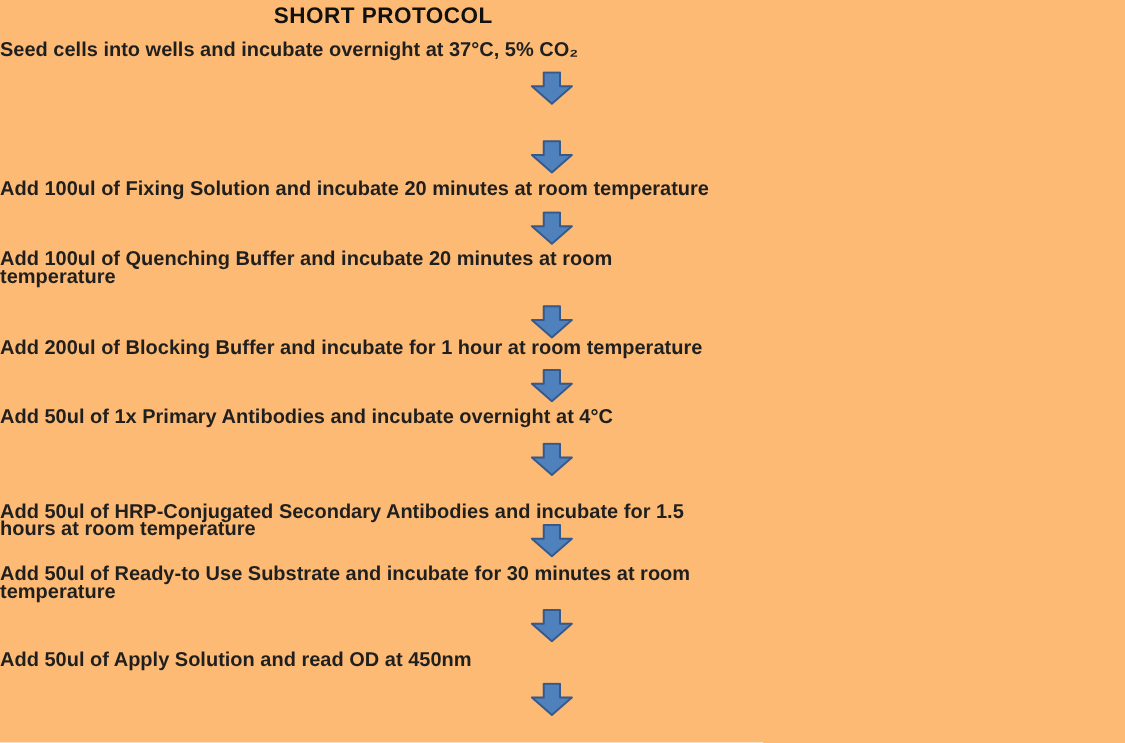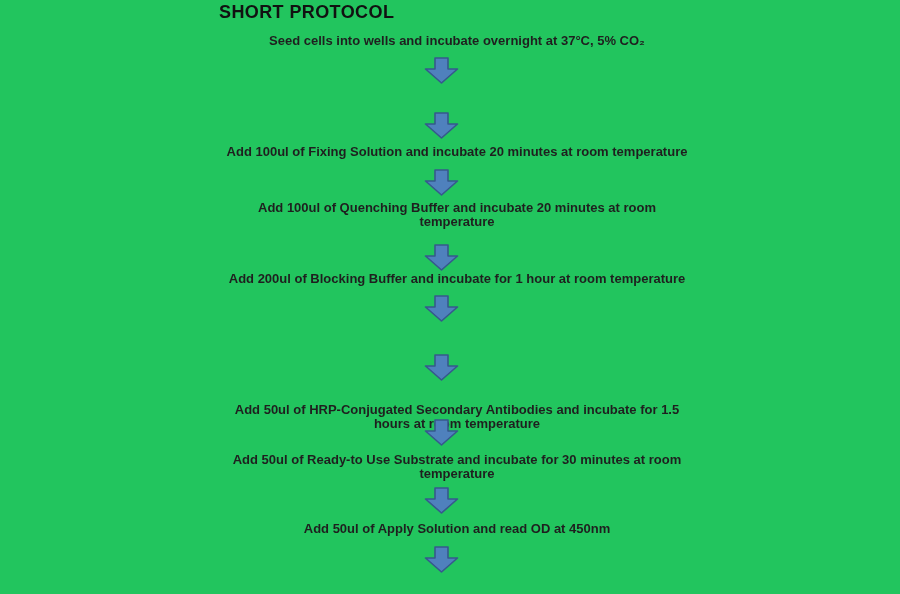--- a/index.html
+++ b/index.html
@@ -1,40 +1,40 @@
 <!DOCTYPE html>
 <html style="--arrow-fill: #4F81BD; --arrow-border: #36598C;"><head>
 <meta charset="utf-8">
 <style>
   html, body { margin: 0; padding: 0; background: #ffffff; }
   .canvas {
     position: relative;
     width: 900px;
     height: 594px;
-    background: #22c55e;
+    background: #fdba74;
     overflow: hidden;
     font-family: "Liberation Sans", "DejaVu Sans", sans-serif;
   }
   .title {
     position: absolute;
     left: 219px;
     top: 2px;
     font-size: 18px;
     line-height: 20px;
     font-weight: bold;
     color: #111111;
     letter-spacing: 0.4px;
     white-space: nowrap;
   }
   .step {
     position: absolute;
-    left: 16px;
+    left: 0;
     width: 882px;
-    text-align: center;
-    font-size: 13px;
+    text-align: left;
+    font-size: 16px;
     line-height: 14px;
     font-weight: bold;
     color: #1f1f1f;
     white-space: pre-line;
   }
   .s1  { top: 34px; }
   .s2  { top: 90px; }
   .s3  { top: 145px; }
   .s4  { top: 201px; }
   .s5  { top: 272px; }
@@ -106,20 +106,21 @@
   </div>
 
   <div class="step s5">Add 200ul of Blocking Buffer and incubate for 1 hour at room temperature</div>
 
   <div class="arrow a5">
     <svg viewBox="0 0 35 27">
         <polygon points="11,1 24,1 24,12 33.5,12 17.5,26 1.5,12 11,12"></polygon>
       </svg>
   </div>
 
+  <div class="step s6">Add 50ul of 1x Primary Antibodies and incubate overnight at 4°C</div>
 
   <div class="arrow a6">
     <svg viewBox="0 0 35 27">
         <polygon points="11,1 24,1 24,12 33.5,12 17.5,26 1.5,12 11,12"></polygon>
       </svg>
   </div>
 
   <div class="step s7">Add 50ul of HRP-Conjugated Secondary Antibodies and incubate for 1.5
 hours at room temperature</div>
 

